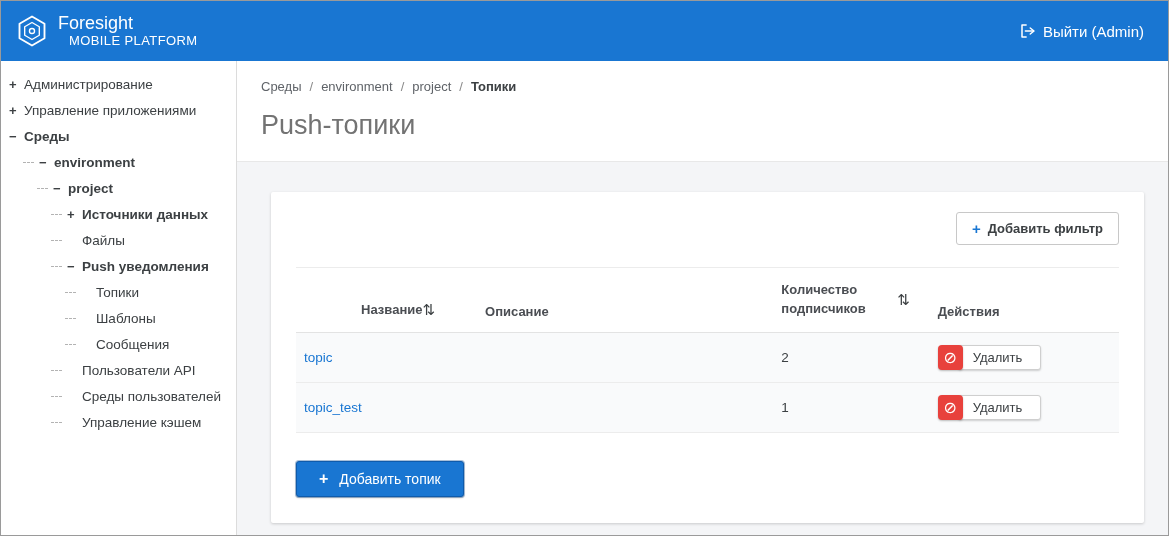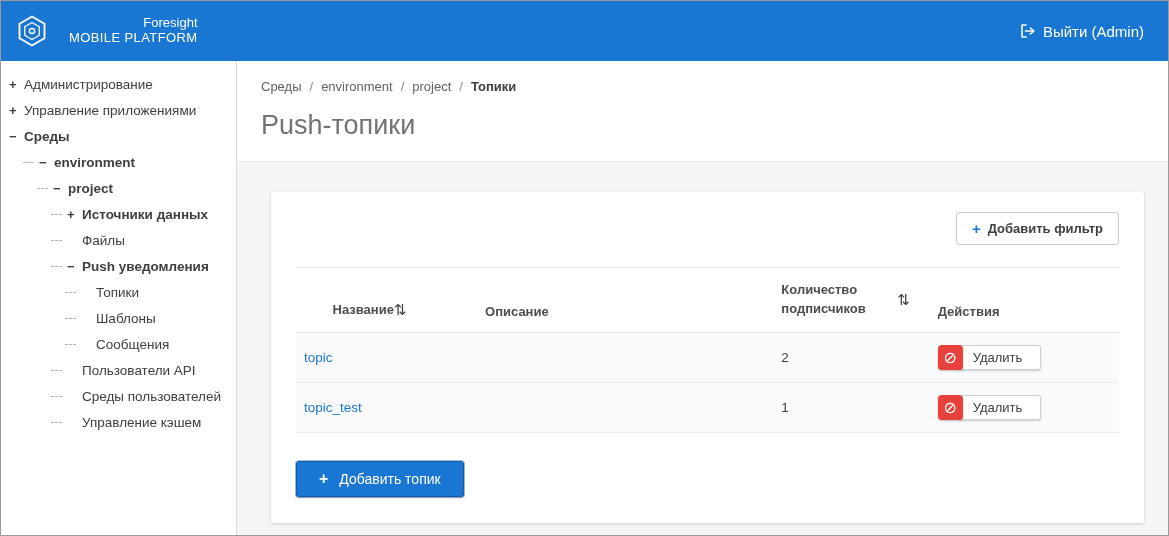--- a/index.html
+++ b/index.html
@@ -9,21 +9,21 @@
     display:flex; flex-direction:column; overflow:hidden; position:relative;
   }
 
   
   .header {
     height:60px; flex:0 0 60px; background:var(--header,#1976d2); color:#fff;
     display:flex; align-items:center; position:relative; padding:0 24px 0 14px;
   }
   .logo { display:flex; align-items:center; gap:9px; cursor:pointer; }
   .logo-text { line-height:1.15; }
-  .logo-title { font-size:13px; font-weight:400;text-align:right; }
+  .logo-title { font-size:18px; font-weight:400; }
   .logo-subtitle { font-size:13px; font-weight:400; letter-spacing:.4px;padding-left:11px; }
   .app-title {
     position:absolute; left:50%; top:50%; transform:translate(-50%,-50%);
     font-size:16px; font-weight:400; white-space:nowrap;
   }
   .logout { margin-left:auto; display:flex; align-items:center; gap:6px; cursor:pointer; font-size:15px; }
 
   
   .body { flex:1; display:flex; min-height:0; }
 
@@ -71,21 +71,21 @@
   .plus-blue { color:var(--accent,#1976d2); font-weight:700; font-size:15px; line-height:1; }
   .plus-white { color:#fff; font-weight:700; font-size:16px; line-height:1; }
 
   
   .topics-table { width:100%; border-collapse:collapse; margin-top:22px; table-layout:fixed; }
   .topics-table th {
     text-align:left; font-size:13px; font-weight:700; color:#4a4d52;
     padding:13px 8px; border-top:1px solid #ececec; border-bottom:1px solid #e3e3e3; vertical-align:bottom;
   }
   .col-name { width:22%; } .col-desc { width:36%; } .col-subs { width:19%; } .col-actions { width:23%; }
-  .th-between { display:flex; justify-content:center; align-items:center; padding-right:34px; }
+  .th-between { display:flex; justify-content:flex-end; align-items:center; padding-right:34px; }
   .th-sub { display:flex; align-items:center; gap:16px; }
   .subs-label { display:inline-block; max-width:100px; line-height:1.45; }
   .sort-icon { font-size:15px; font-weight:400; color:#3c4043; cursor:pointer; }
   .topics-table td {
     padding:12px 8px; font-size:13.5px; color:#3c4043; background:#f9fafb; border-bottom:1px solid #ececec;
   }
   .topics-table tbody tr:first-child td { border-top:1px solid #fff; }
   .topic-link { color:var(--link,#1976d2); text-decoration:none; cursor:pointer; }
 
   .delete-control { display:inline-flex; align-items:center; cursor:pointer; }

